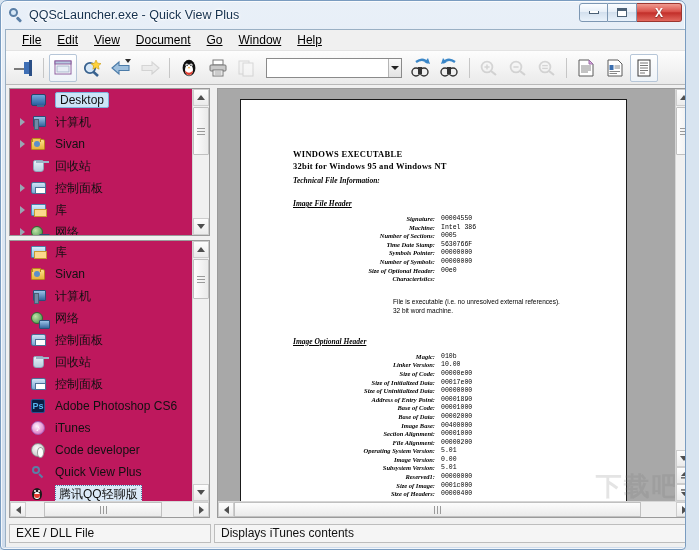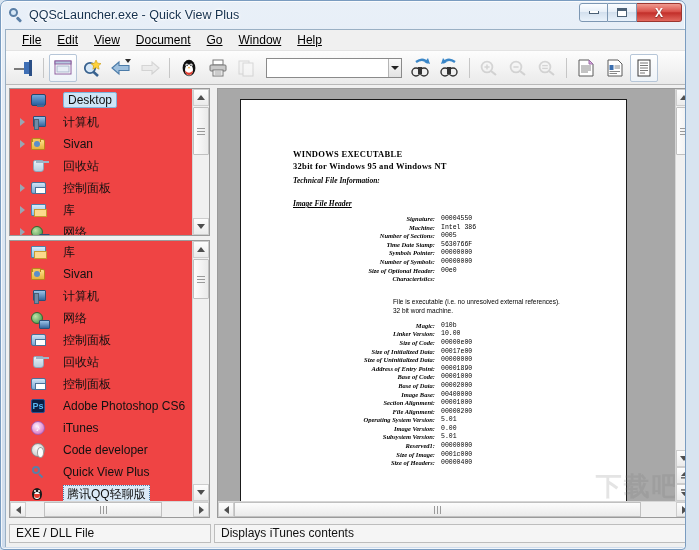--- a/index.html
+++ b/index.html
@@ -167,21 +167,21 @@
   #splitter { width: 5px; background: #f0f0f0; }
   #rightpane {
     flex: 1 1 auto; height: 100%;
     background: #f0f0f0;
     padding: 2px 2px 0 0;
     display: flex;
   }
 
   
   .pane {
-    background: #ef4444;
+    background: #be185d;
     border: 1px solid #9a9a9a;
     position: relative;
     overflow: hidden;
   }
   #tree-pane { height: 148px; }
   #list-pane { flex: 1 1 auto; margin-top: 4px; margin-bottom: 2px; }
 
   .rows { position: absolute; left: 0; top: 0; right: 17px; bottom: 0; overflow: hidden; }
   .row {
     height: 22px; display: flex; align-items: center;
@@ -189,21 +189,21 @@
   }
   .row .twisty {
     width: 16px; height: 16px; flex: 0 0 auto;
     display: flex; align-items: center; justify-content: center;
   }
   .row .twisty i {
     width: 0; height: 0;
     border-top: 4px solid transparent; border-bottom: 4px solid transparent;
     border-left: 5px solid #9aa6b3; display: block;
   }
-  .row .ico { width: 17px; height: 16px; flex: 0 0 auto; margin-right: 16px; position: relative; }
+  .row .ico { width: 17px; height: 16px; flex: 0 0 auto; margin-right: 8px; position: relative; }
   .row .lbl { color: #111; }
   .row.sel .lbl {
     background: #cde5f7; border: 1px solid #7fb4dd;
     padding: 0 4px; border-radius: 2px;
   }
   .row.focus .lbl {
     background: #dceaf7; border: 1px dotted #4a79a8;
     padding: 0 3px;
   }
   .row.noind .twisty { visibility: hidden; }
@@ -802,20 +802,21 @@
                       </tr>
                   <tr>
                         <td class="k">Characteristics:</td>
                         <td class="v"></td>
                       </tr>
                 </tbody>
                   </table>
                 <div class="doc-note">File is executable  (i.e. no unresolved external references).</div>
                 <div class="doc-note" style="margin-top:0">32 bit word machine.</div>
 
+                <div class="doc-sec" style="margin-top:22px">Image Optional Header</div>
                 <table class="kvtable">
                   <tbody>
                       <tr>
                         <td class="k">Magic:</td>
                         <td class="v">010b</td>
                       </tr>
                   <tr>
                         <td class="k">Linker Version:</td>
                         <td class="v">10.00</td>
                       </tr>

